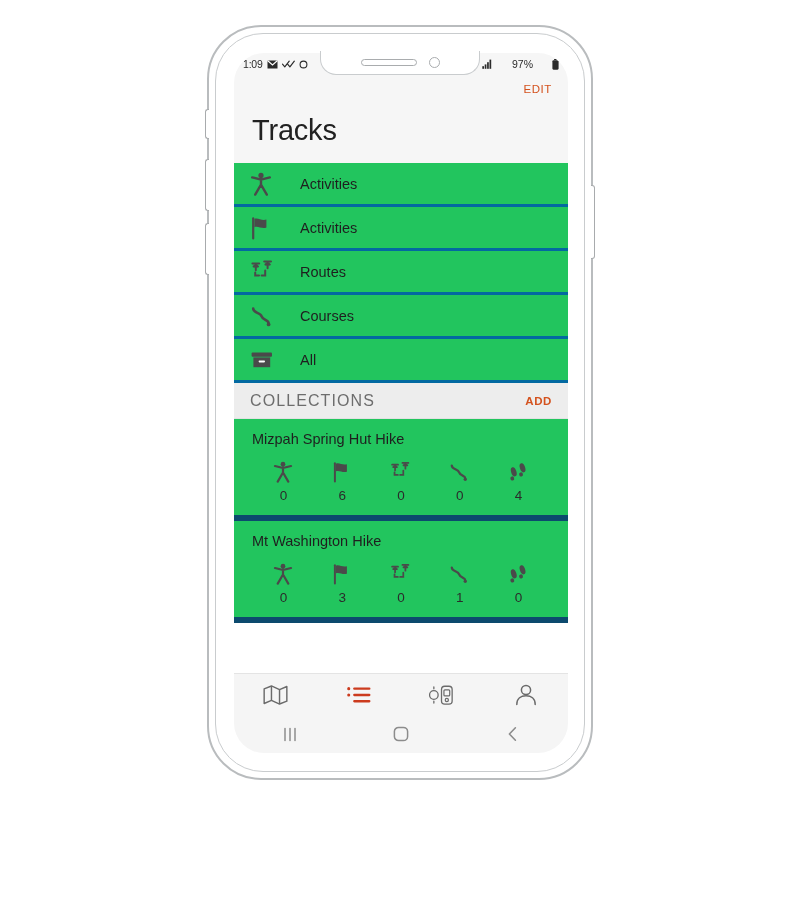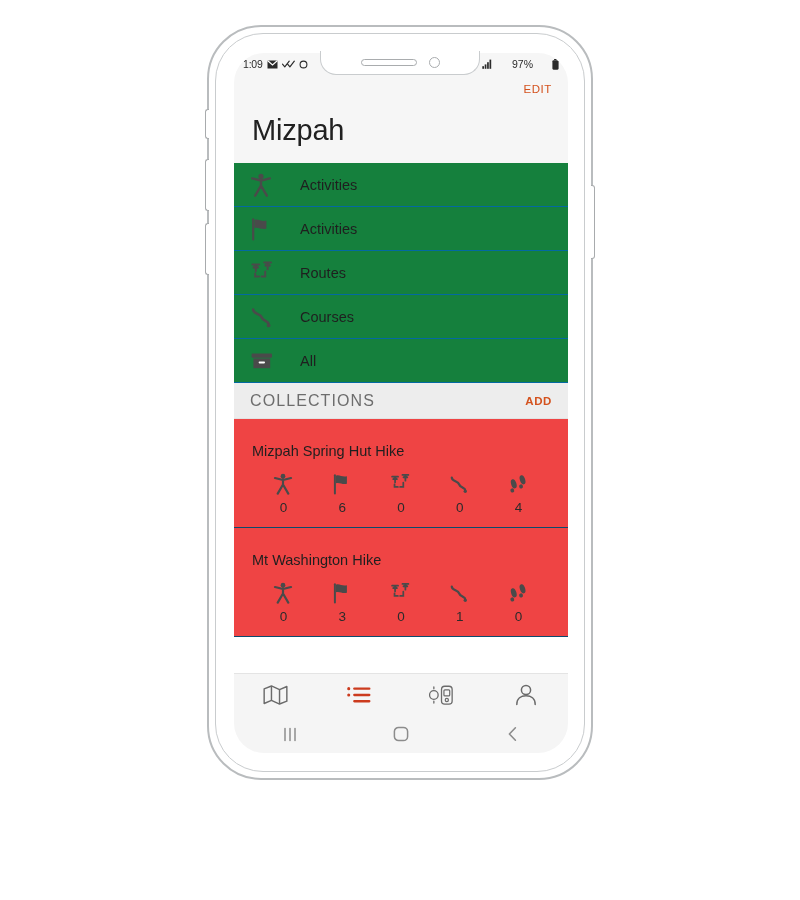--- a/index.html
+++ b/index.html
@@ -130,22 +130,22 @@
     overflow: hidden;
     background: #ffffff;
     position: relative;
   }
 
   .nav-row {
     height: 44px;
     display: flex;
     align-items: center;
     padding: 0 16px;
-    border-bottom: 1px solid #0369a1;
-    background: #15803d;
+    border-bottom: 3px solid #0369a1;
+    background: #22c55e;
     cursor: pointer;
   }
   .nav-row .row-icon {
     width: 30px;
     display: flex;
     align-items: center;
     justify-content: flex-start;
     flex: none;
   }
   .nav-row .row-label {
@@ -172,23 +172,23 @@
     margin-left: auto;
     font-size: 11.5px;
     font-weight: bold;
     letter-spacing: 0.6px;
     color: #d4521e;
     cursor: pointer;
   }
 
   
   .collection-card {
-    padding: 24px 14px 12px 14px;
-    border-bottom: 1px solid #0c4a6e;
-    background: #ef4444;
+    padding: 12px 14px 12px 14px;
+    border-bottom: 6px solid #0c4a6e;
+    background: #22c55e;
     cursor: pointer;
   }
   .collection-title {
     font-size: 14.5px;
     color: #1f1f1f;
     margin-bottom: 12px;
     padding-left: 4px;
   }
   .stat-row {
     display: flex;
@@ -299,21 +299,21 @@
 
         <svg class="sb-ico" width="7" height="11" viewBox="0 0 7 11">
           <rect x="2.1" y="0" width="2.8" height="1.2" fill="#2b2b2b"></rect>
           <rect x="0.4" y="1.2" width="6.2" height="9.5" rx="1.1" fill="#2b2b2b"></rect>
         </svg>
       </div>
     </div>
 
     <div id="app-header">
       <div id="edit-button">EDIT</div>
-      <div id="page-title">Mizpah</div>
+      <div id="page-title">Tracks</div>
     </div>
 
     <div id="content">
 
       <div class="nav-row">
         <div class="row-icon">
           <svg width="22" height="24" viewBox="0 0 22 24">
             <circle cx="11" cy="3.4" r="2.6" fill="#4a4a4a"></circle>
             <path d="M11 6.6 L11 13.4 M11 7.6 L2.2 5.4 M11 7.6 L19.8 5.4 M11 12.6 L5.2 22.6 M11 12.6 L16.8 22.6" stroke="#4a4a4a" stroke-width="2.4" stroke-linecap="round" fill="none"></path>
           </svg>

